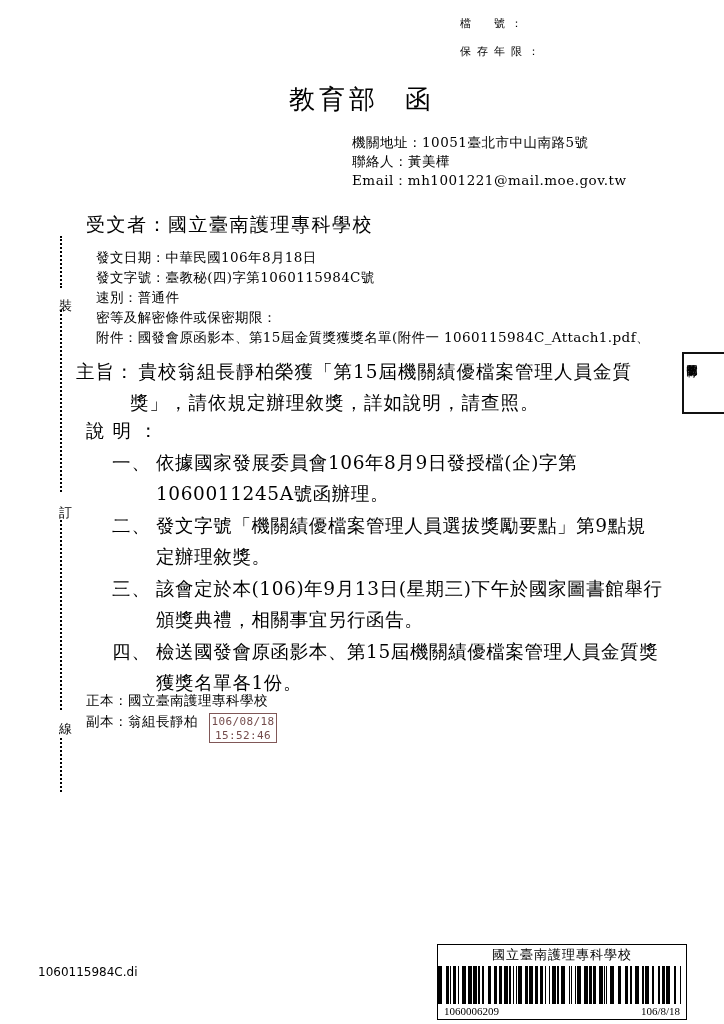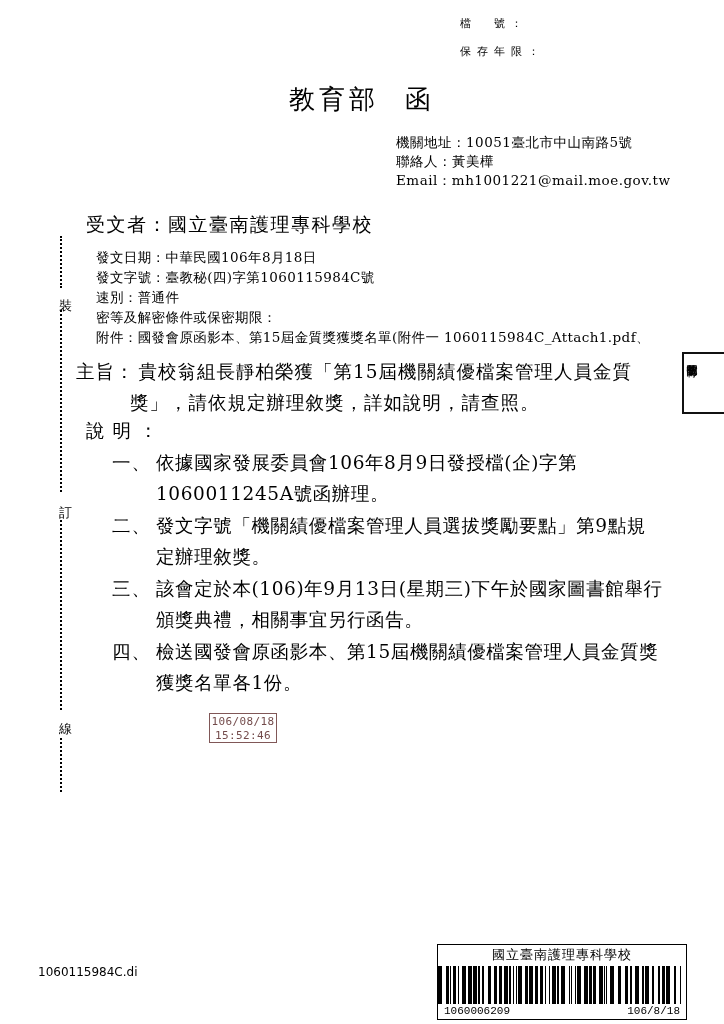--- a/index.html
+++ b/index.html
@@ -43,21 +43,20 @@
   #doc-title .gap { display: inline-block; width: 26px; }
 
   
   #agency-block {
     position: absolute;
     top: 133px;
     left: 352px;
     font-size: 13.5px;
     line-height: 19px;
     white-space: nowrap;
-    margin-left: 44px;
   }
   #agency-block div { letter-spacing: 0.5px; }
 
   
   #recipient-line {
     position: absolute;
     top: 212px;
     left: 86px;
     font-size: 19px;
     letter-spacing: 1.5px;
@@ -234,21 +233,21 @@
   }
   #barcode-bars i {
     display: block;
     background: #000;
     height: 100%;
   }
   #barcode-caption {
     border: 1px solid #000;
     border-top: none;
     font-size: 11px;
-    font-family: Liberation Mono, monospace;
+    font-family: Liberation Serif, serif;
     padding: 1px 6px 2px 6px;
     display: flex;
     justify-content: space-between;
   }
 </style>
 </head>
 <body>
 
 <div id="page">
 
@@ -299,20 +298,24 @@
     <div class="item">
       <span class="num">三、</span>
       <span>該會定於本(106)年9月13日(星期三)下午於國家圖書館舉行頒獎典禮，相關事宜另行函告。</span>
     </div>
     <div class="item">
       <span class="num">四、</span>
       <span>檢送國發會原函影本、第15屆機關績優檔案管理人員金質獎獲獎名單各1份。</span>
     </div>
   </div>
 
+  <div id="dist-block">
+    <div><span>正本：</span><span>國立臺南護理專科學校</span></div>
+    <div><span>副本：</span><span>翁組長靜柏</span></div>
+  </div>
 
   <div id="date-stamp">
     <div>106/08/18</div>
     <div>15:52:46</div>
   </div>
 
   <div class="dot-col" style="top:236px; height:52px;"></div>
   <div class="side-mark" style="top:288px;">裝</div>
   <div class="dot-col" style="top:310px; height:182px;"></div>
   <div class="side-mark" style="top:495px;">訂</div>

